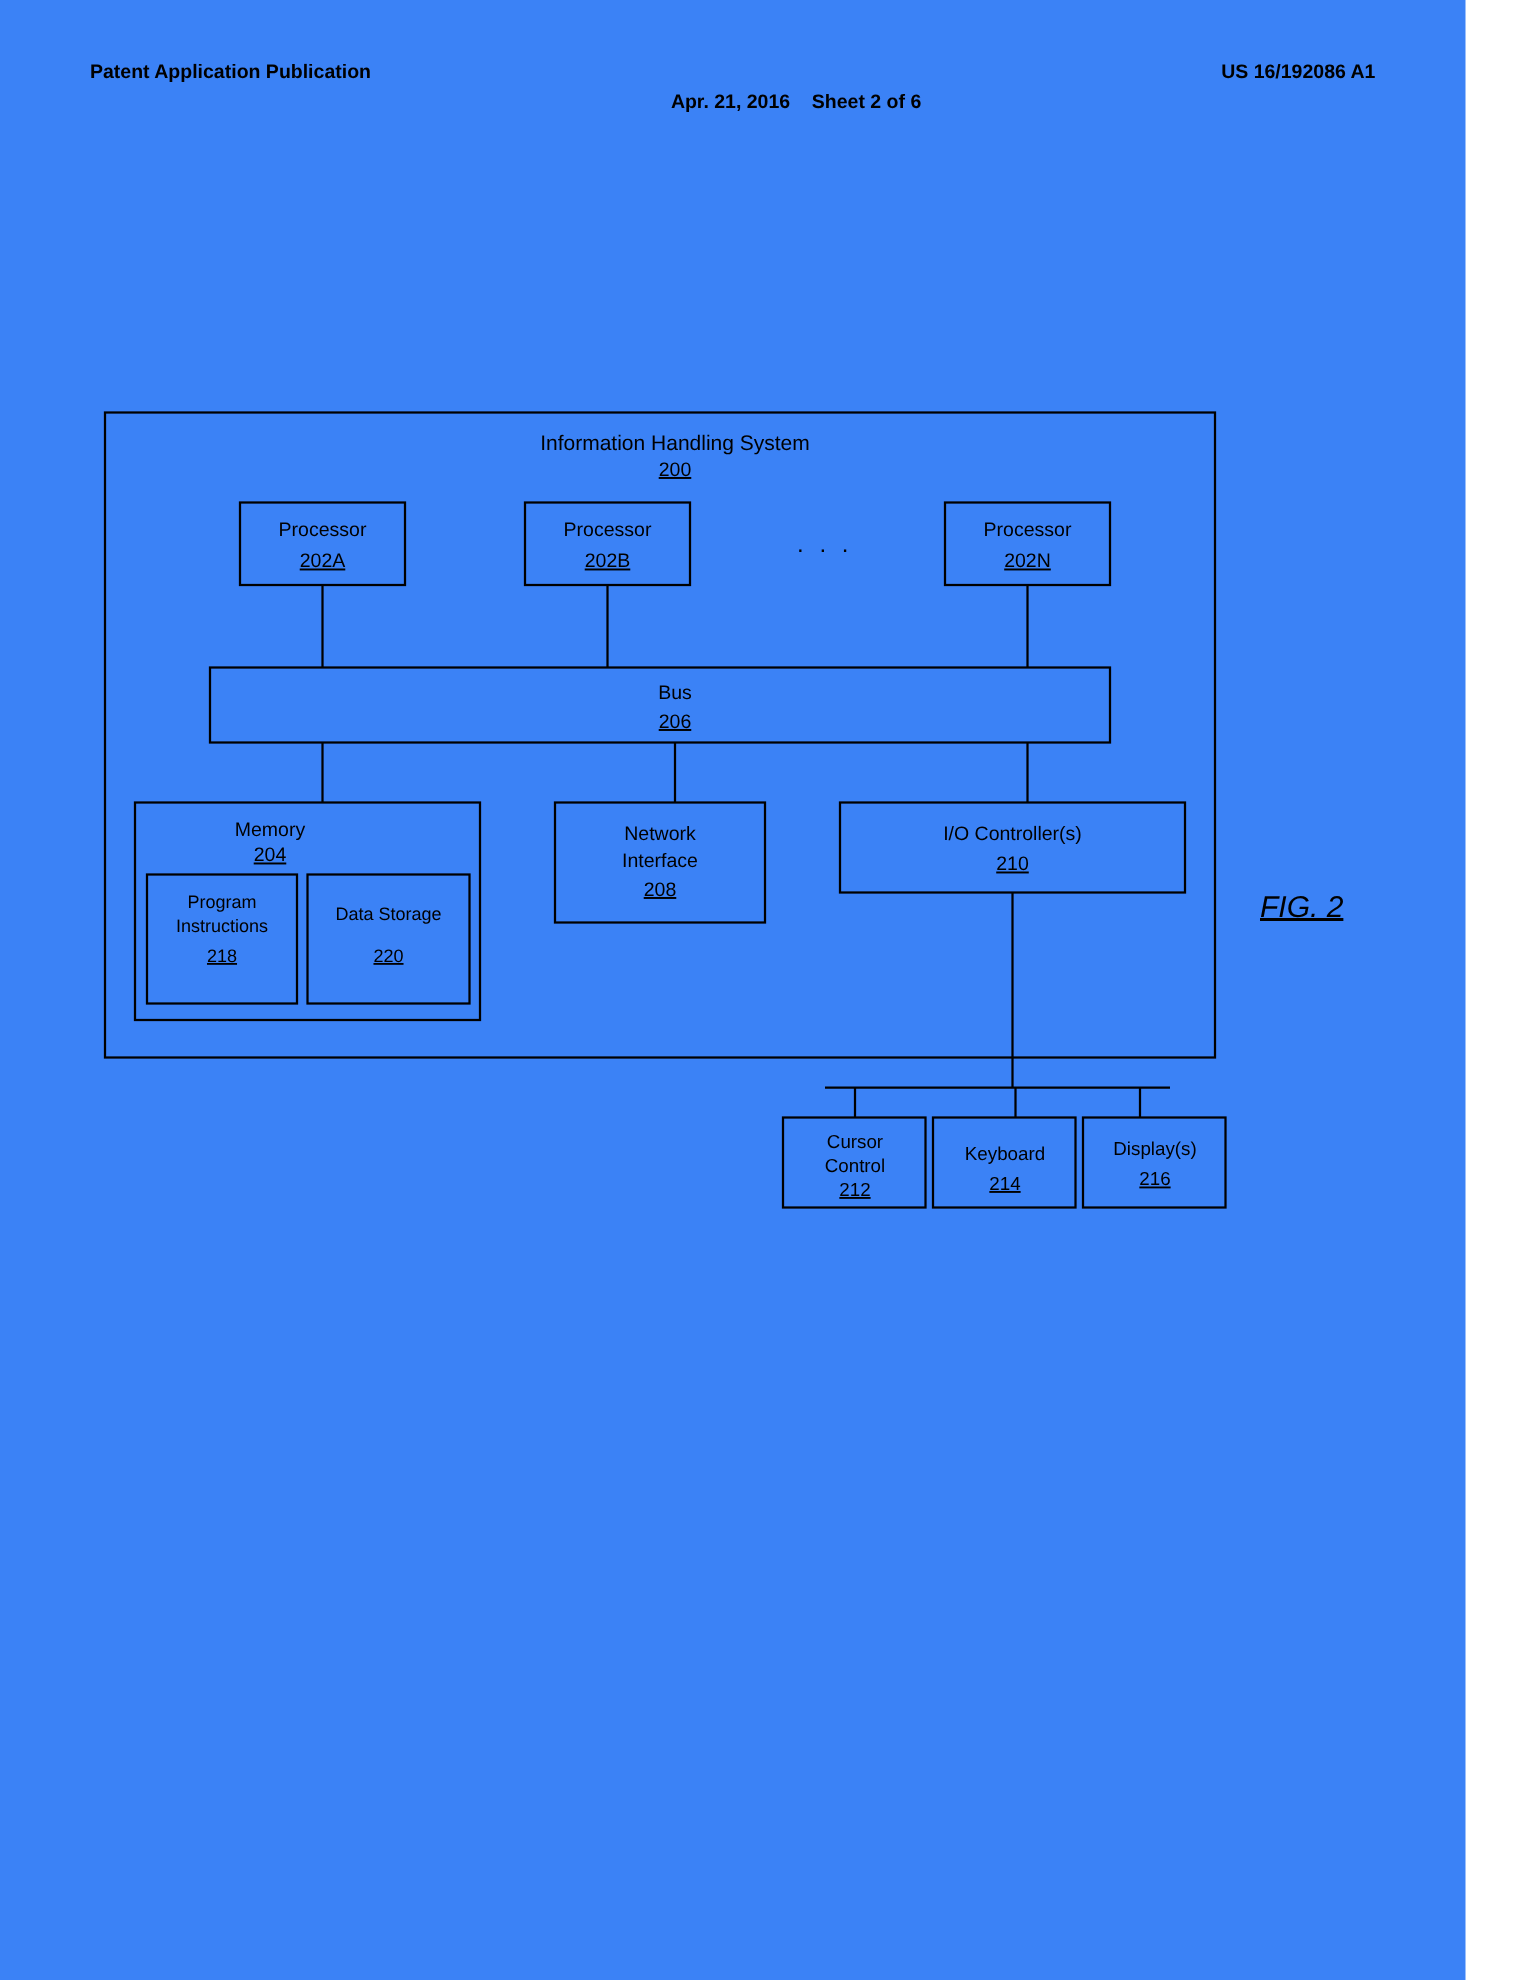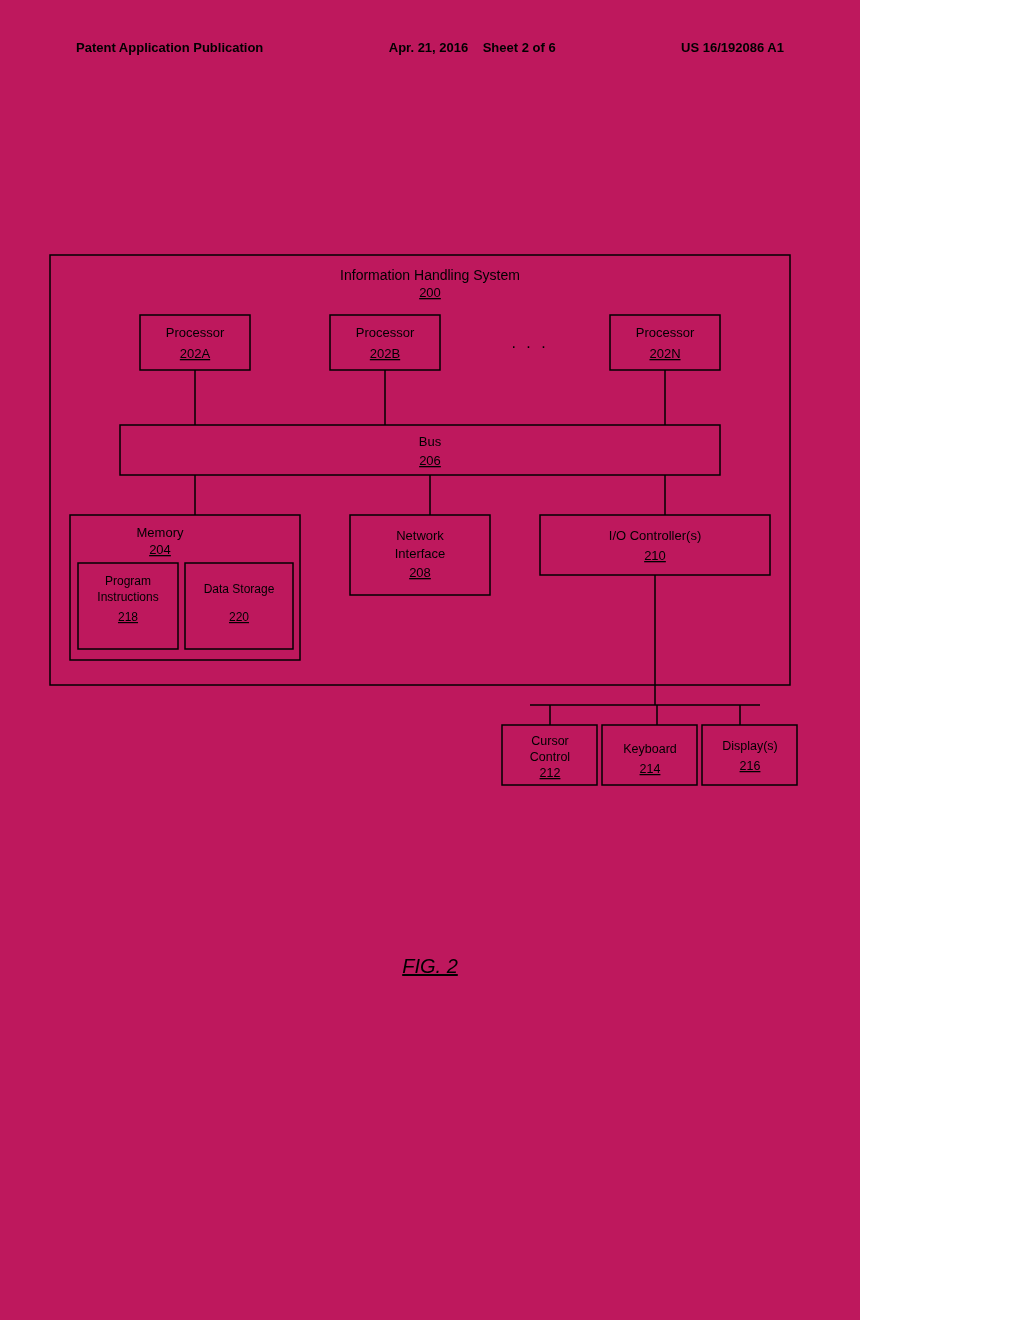--- a/index.html
+++ b/index.html
@@ -5,44 +5,44 @@
     * { box-sizing: border-box; margin: 0; padding: 0; }
     body {
       background: #fff;
       font-family: Arial, sans-serif;
       width: 1024px;
       min-height: 1320px;
       position: relative;
     }
 
     .page {
-      width: 860px;
+      width: 977px;
       min-height: 1320px;
-      background: #be185d;
-      padding: 40px 76px;
+      background: #3b82f6;
+      padding: 40px 60px;
       position: relative;
     }
 
     .header {
       display: flex;
       justify-content: space-between;
       align-items: flex-start;
       margin-bottom: 20px;
       font-size: 13px;
       font-weight: bold;
     }
 
     .header-left { font-weight: bold; }
-    .header-center { text-align: center; }
+    .header-center { text-align: center; margin-top: 20px; }
     .header-right { text-align: right; }
 
     .diagram-area {
       margin-top: 160px;
       display: flex;
-      flex-direction: column;
+      flex-direction: row;
       align-items: center;
     }
 
     .fig-label {
       text-align: center;
       font-style: italic;
       font-size: 20px;
       margin-top: 40px;
       text-decoration: underline;
     }

